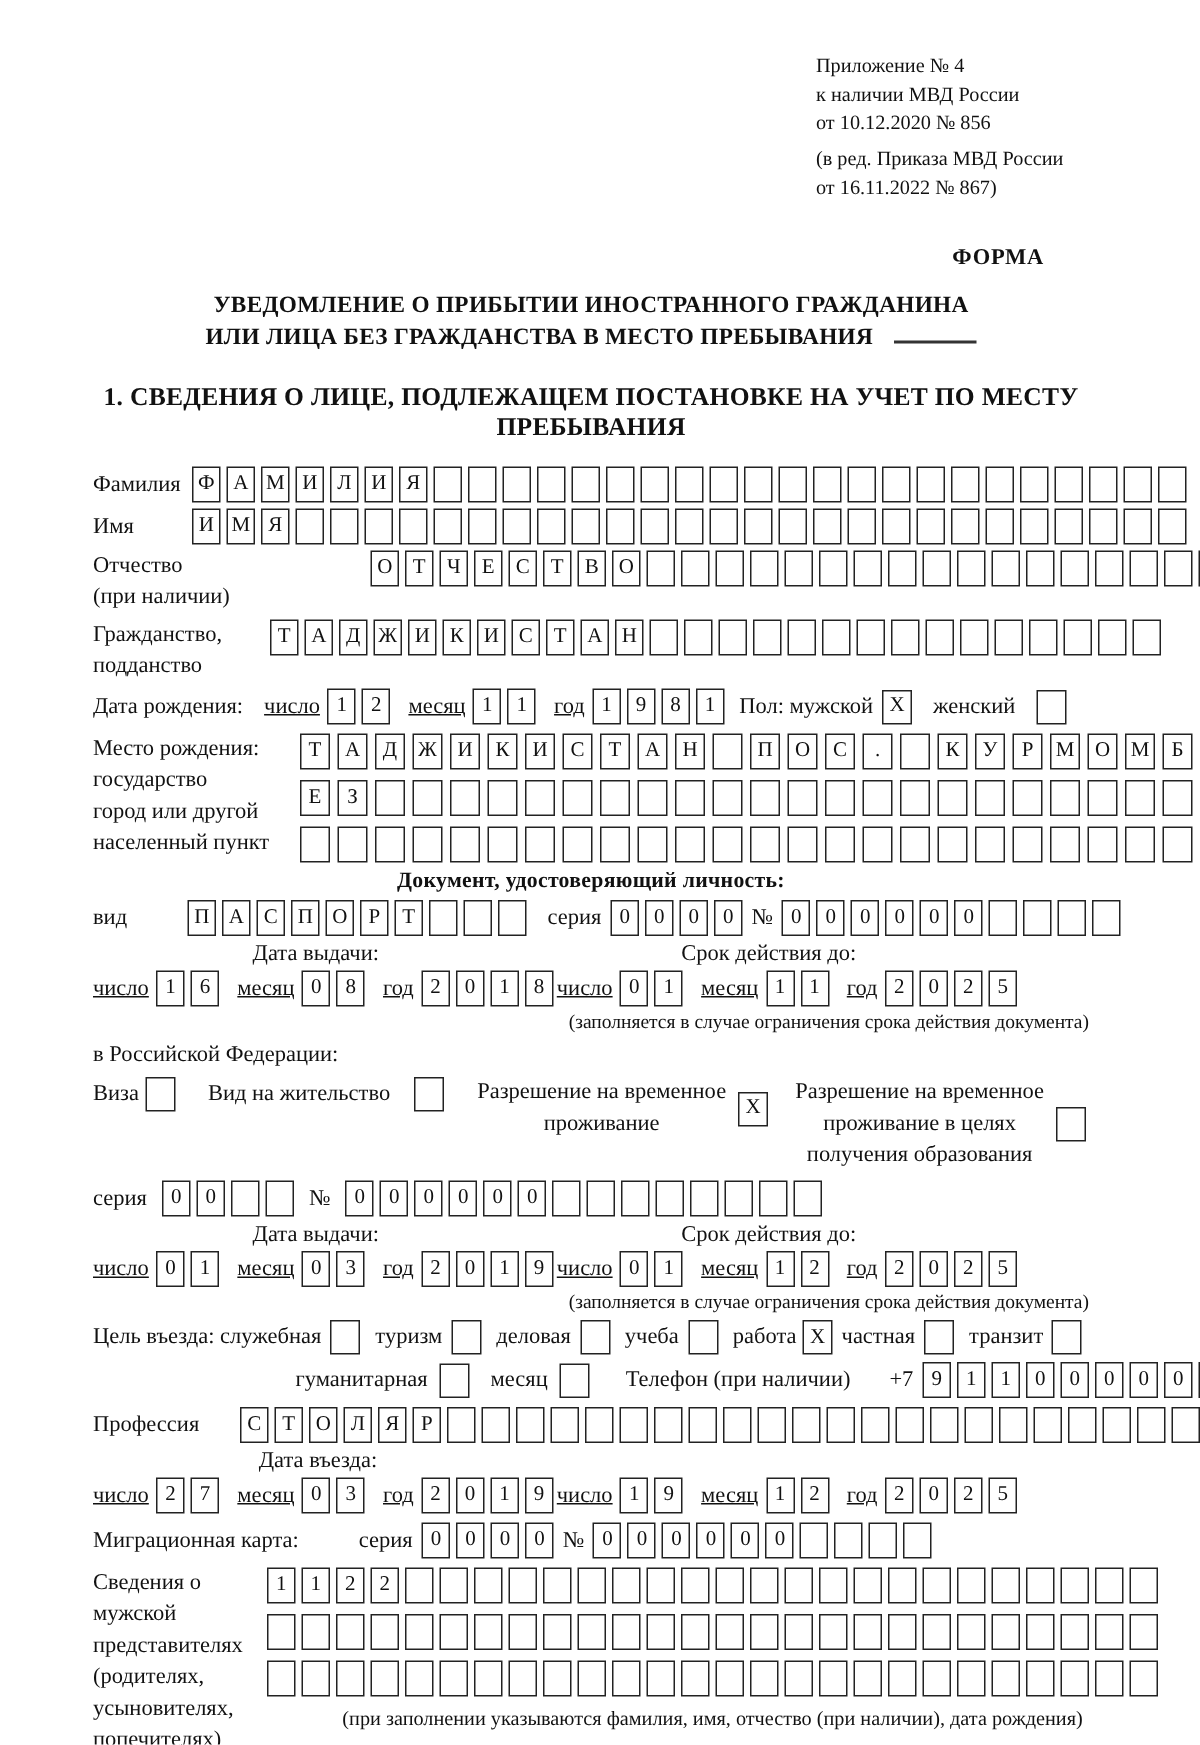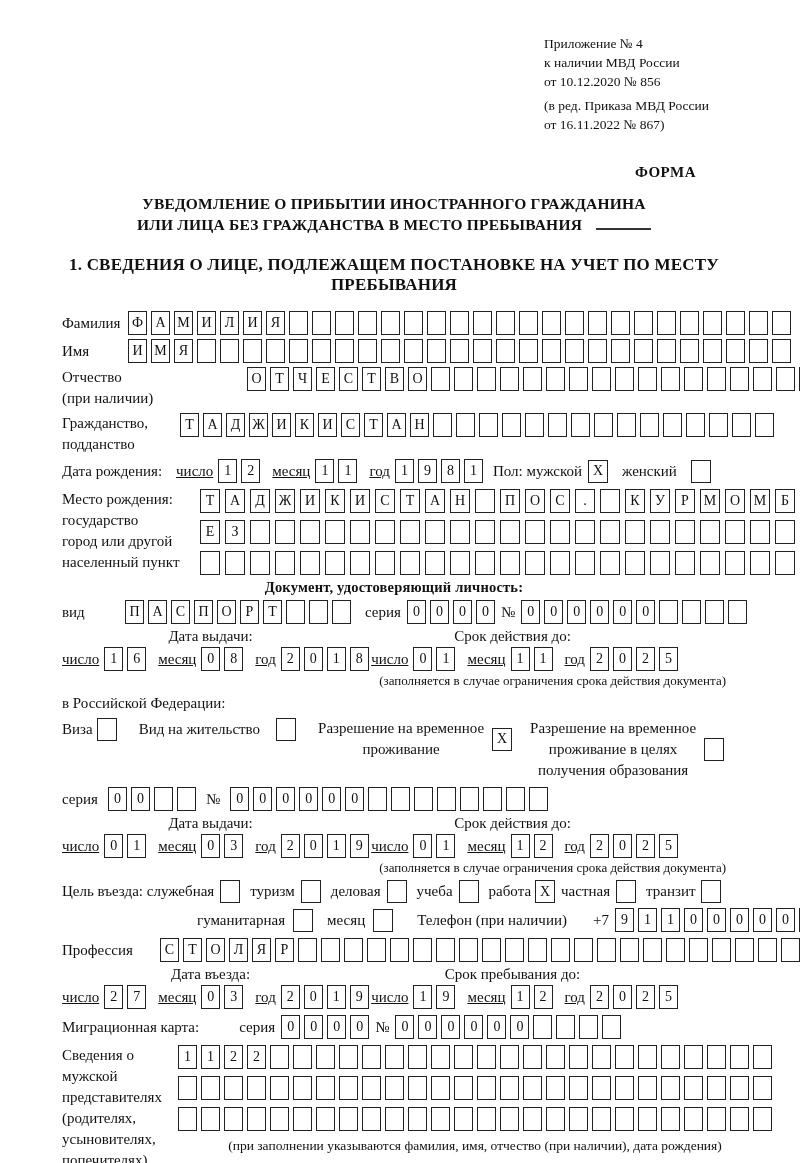--- a/index.html
+++ b/index.html
@@ -595,21 +595,20 @@
           <span class="cell"></span>
           <span class="cell"></span>
           <span class="cell"></span>
           <span class="cell"></span>
           <span class="cell"></span>
         </span>
     </div>
 
     <div class="dates-head">
       <span class="dh-left">Дата въезда:</span>
-      <span class="dh-right">Срок пребывания до:</span>
     </div>
     <div class="dates-row">
       <span class="dg">
         <span class="dlbl">число</span>
         <span class="boxrow">
             <span class="cell">2</span>
             <span class="cell">7</span>
           </span>
         <span class="dlbl">месяц</span>
         <span class="boxrow">

